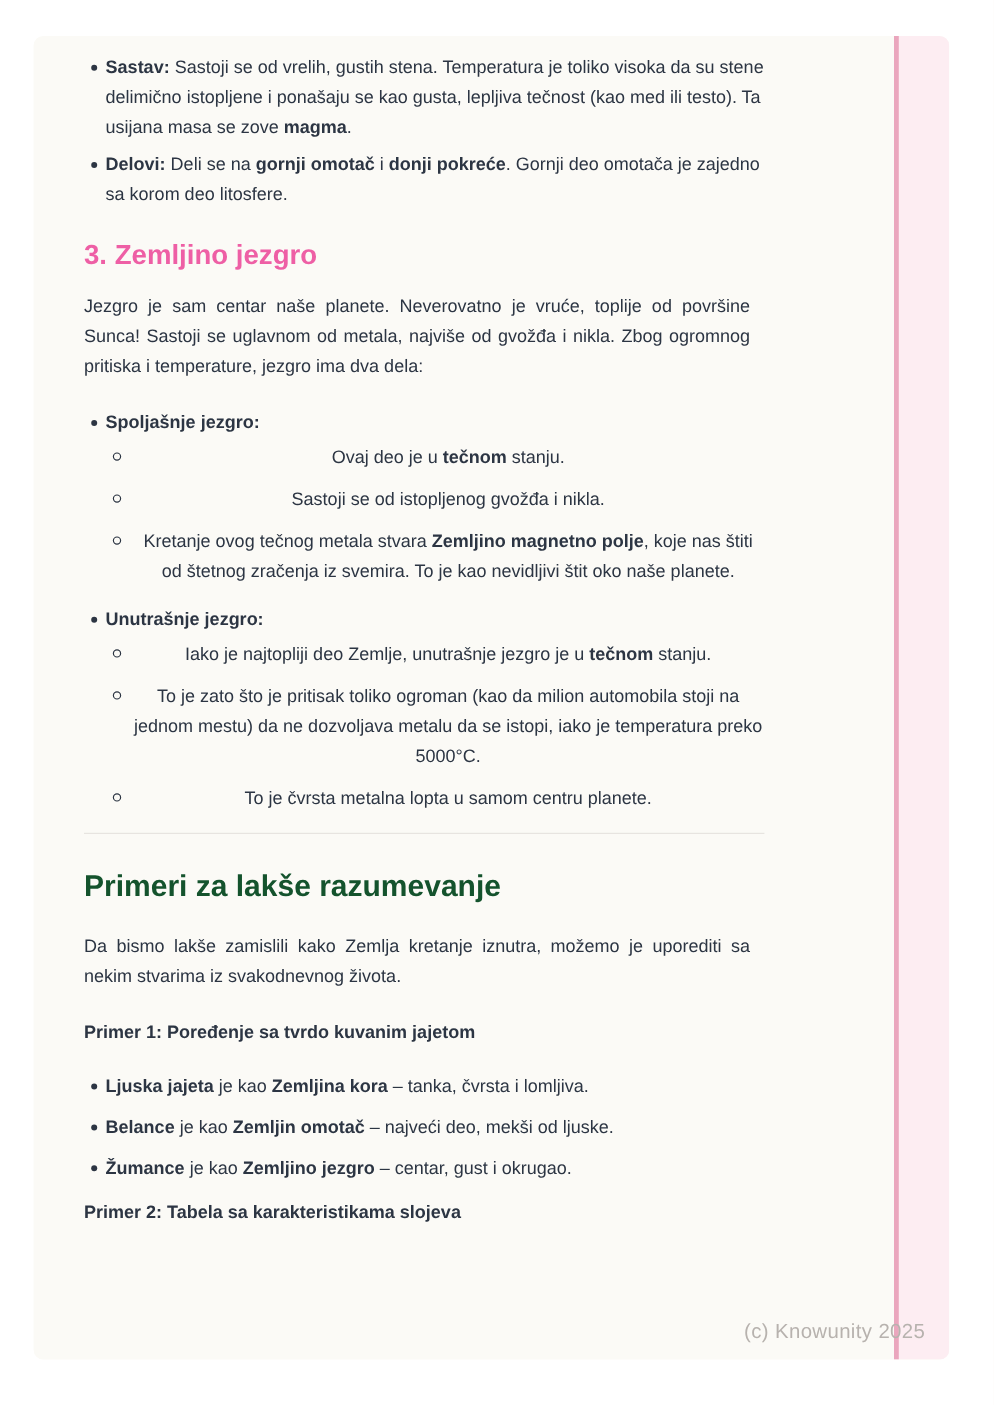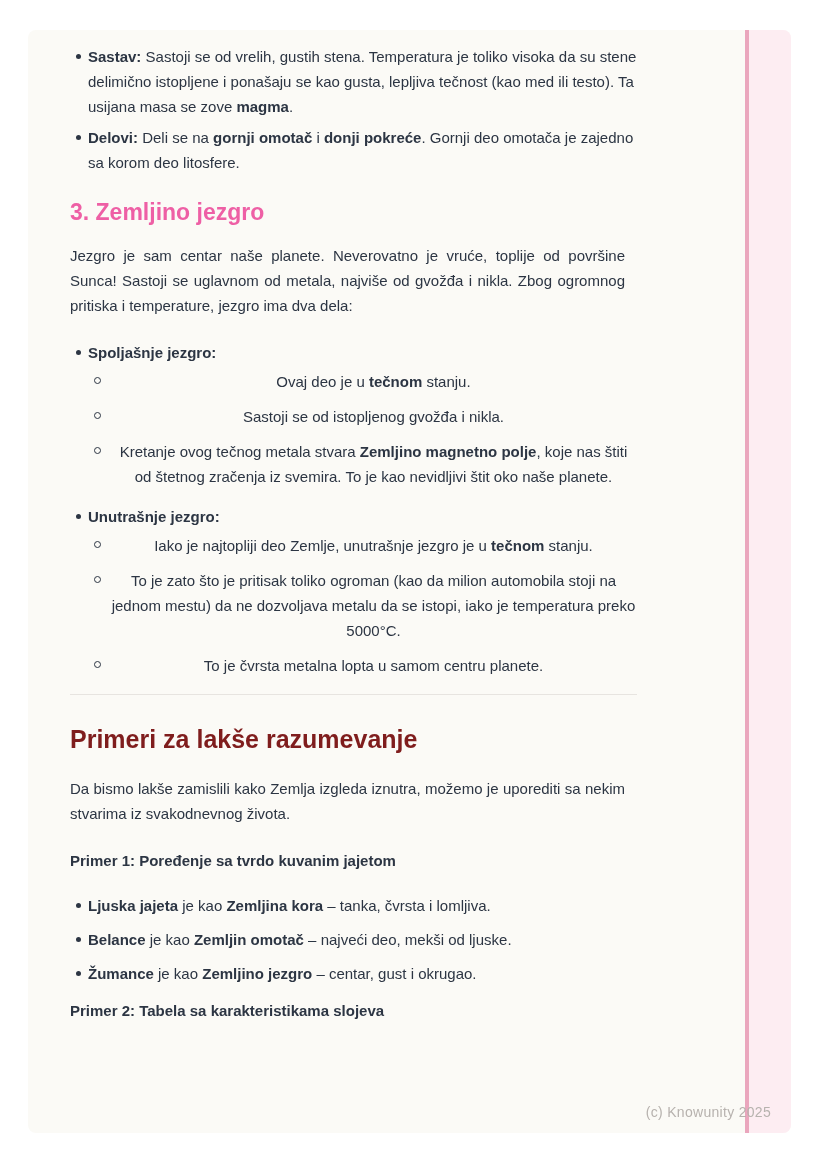--- a/index.html
+++ b/index.html
@@ -44,21 +44,21 @@
     margin: 0 0 20px 0;
   }
   h3.sub-heading {
     color: #ee5fa5;
     font-size: 23px;
     line-height: 27px;
     font-weight: bold;
     margin: 24px 0 17px 0;
   }
   h2.main-heading {
-    color: #7f1d1d;
+    color: #14532d;
     font-size: 25px;
     line-height: 32px;
     font-weight: bold;
     margin: 28px 0 21px 0;
   }
   ul.list { list-style: none; }
   ul.l1 { margin: 0 0 16px 0; }
   ul.l1 > li {
     position: relative;
     padding-left: 18px;
@@ -91,21 +91,21 @@
   ul.egg-list > li { margin-bottom: 9px; }
   hr.divider {
     border: none;
     border-top: 1px solid #e7e4e0;
     margin: 16px 0 0 0;
     width: 567px;
   }
   .watermark {
     position: absolute;
     right: 20px; bottom: 13px;
-    font-size: 14px;
+    font-size: 17px;
     letter-spacing: 0.3px;
     color: #b7b2ae;
     z-index: 2;
   }
 </style>
 </head>
 <body>
 
 <div class="page">
   <div class="edge-stripe"></div>
@@ -163,21 +163,21 @@
             <span><span>To je čvrsta metalna lopta u samom centru planete.</span></span>
           </li>
         </ul>
       </li>
     </ul>
 
     <hr class="divider">
 
     <h2 class="main-heading">Primeri za lakše razumevanje</h2>
 
-    <p class="body-par">Da bismo lakše zamislili kako Zemlja izgleda iznutra, možemo je uporediti sa nekim stvarima iz svakodnevnog života.</p>
+    <p class="body-par">Da bismo lakše zamislili kako Zemlja kretanje iznutra, možemo je uporediti sa nekim stvarima iz svakodnevnog života.</p>
 
     <p class="bold-title">Primer 1: Poređenje sa tvrdo kuvanim jajetom</p>
 
     <ul class="list l1 egg-list">
       <li>
         <span class="marker-dot"></span>
         <span><strong>Ljuska jajeta</strong><span> je kao </span><strong>Zemljina kora</strong><span> – tanka, čvrsta i lomljiva.</span></span>
       </li>
       <li>
         <span class="marker-dot"></span>

